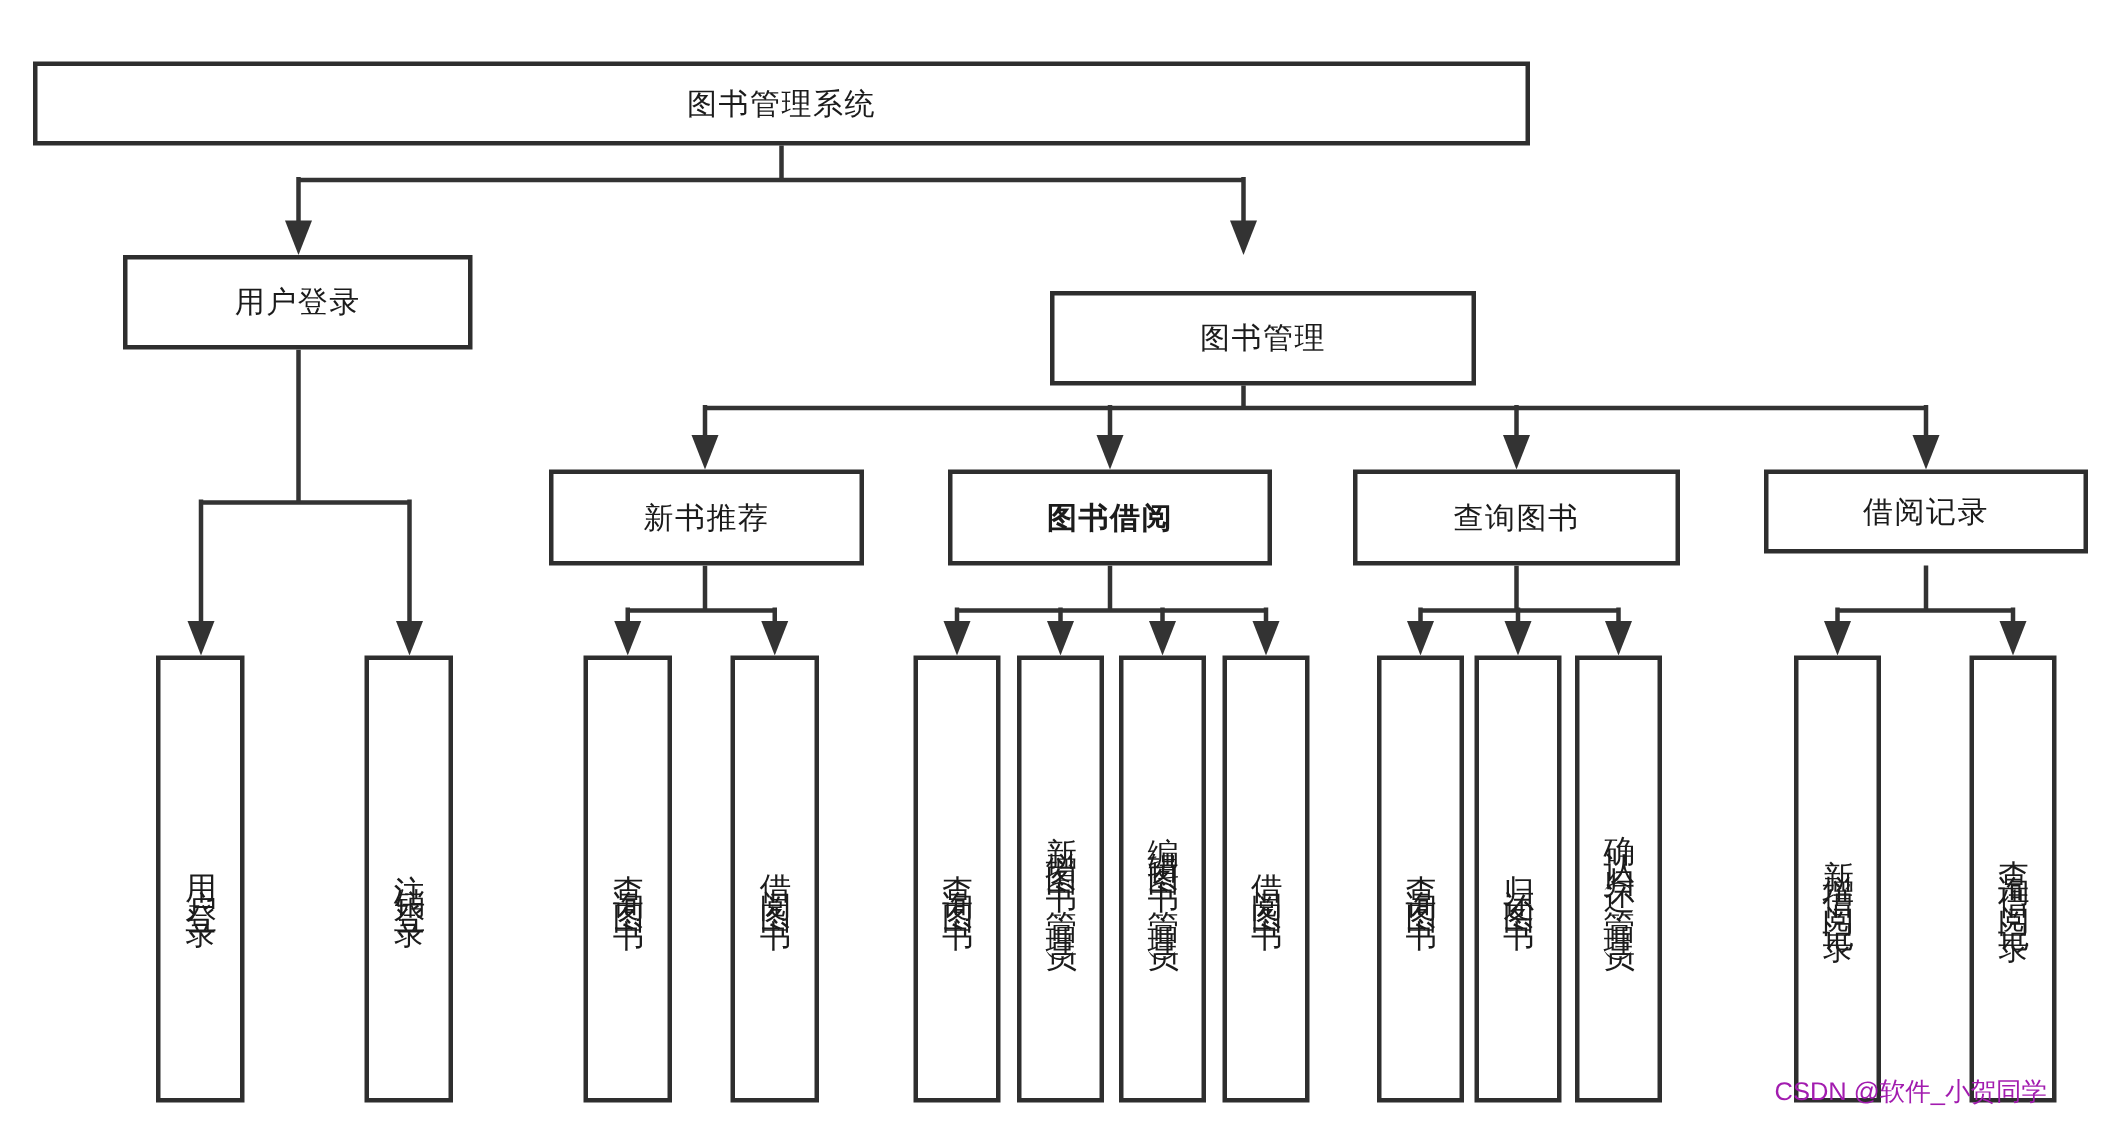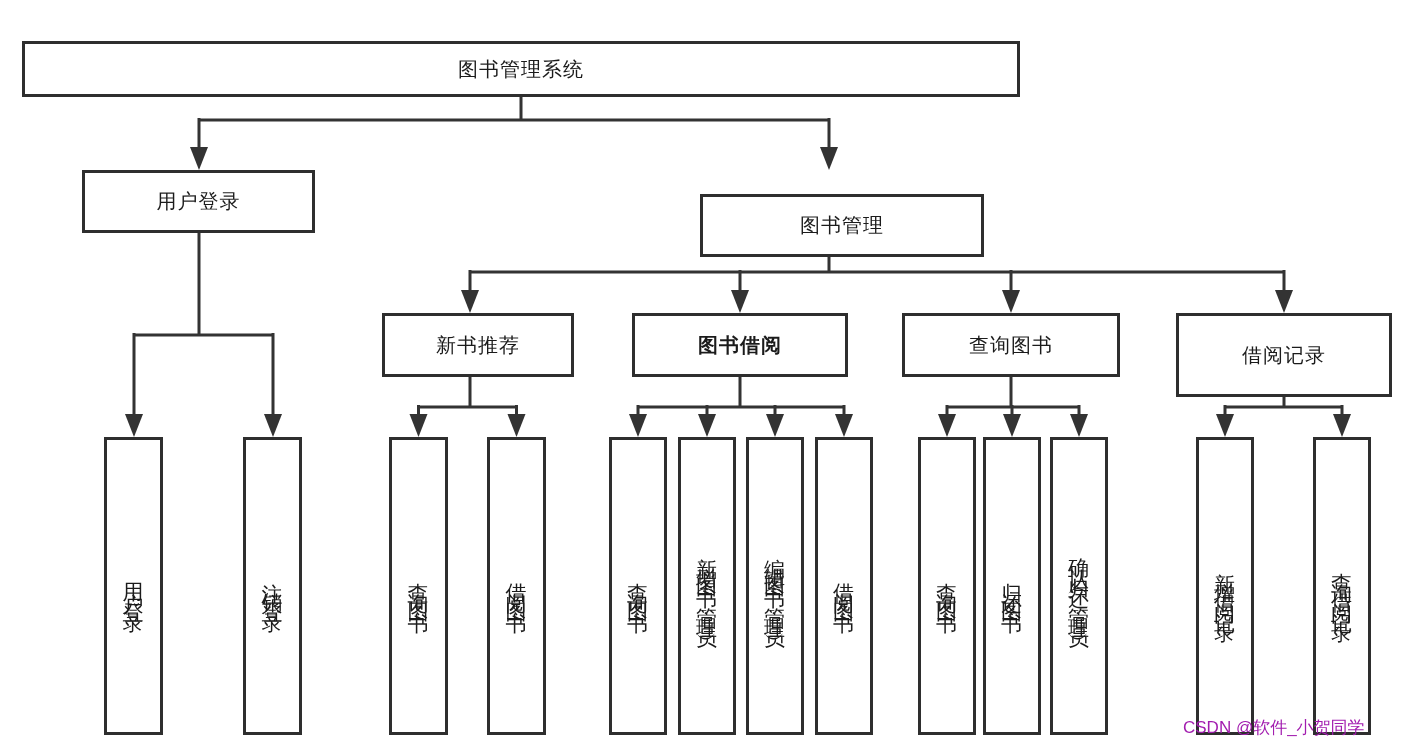--- a/index.html
+++ b/index.html
@@ -104,30 +104,30 @@
     <span>图书管理系统</span>
   </div>
 
   <div class="box hbox" style="left:82px; top:170px; width:233px; height:63px;">
     <span>用户登录</span>
   </div>
   <div class="box hbox" style="left:700px; top:170px; width:284px; height:63px;margin-top:24px;">
     <span>图书管理</span>
   </div>
 
-  <div class="box hbox" style="left:382px; top:313px; width:192px; height:64px;align-items:center;">
+  <div class="box hbox" style="left:366px; top:313px; width:210px; height:64px;align-items:center;">
     <span>新书推荐</span>
   </div>
   <div class="box hbox" style="left:632px; top:313px; width:216px; height:64px;font-weight:bold;">
     <span>图书借阅</span>
   </div>
   <div class="box hbox" style="left:902px; top:313px; width:218px; height:64px;">
     <span>查询图书</span>
   </div>
-  <div class="box hbox" style="left:1176px; top:313px; width:216px; height:84px;">
+  <div class="box hbox" style="left:1176px; top:313px; width:216px; height:56px;">
     <span>借阅记录</span>
   </div>
 
   <div class="box vbox" style="left:104px; top:437px; width:59px; height:298px;">
     <span class="vtext">用户登录</span>
   </div>
   <div class="box vbox" style="left:243px; top:437px; width:59px; height:298px;">
     <span class="vtext">注销登录</span>
   </div>
 

